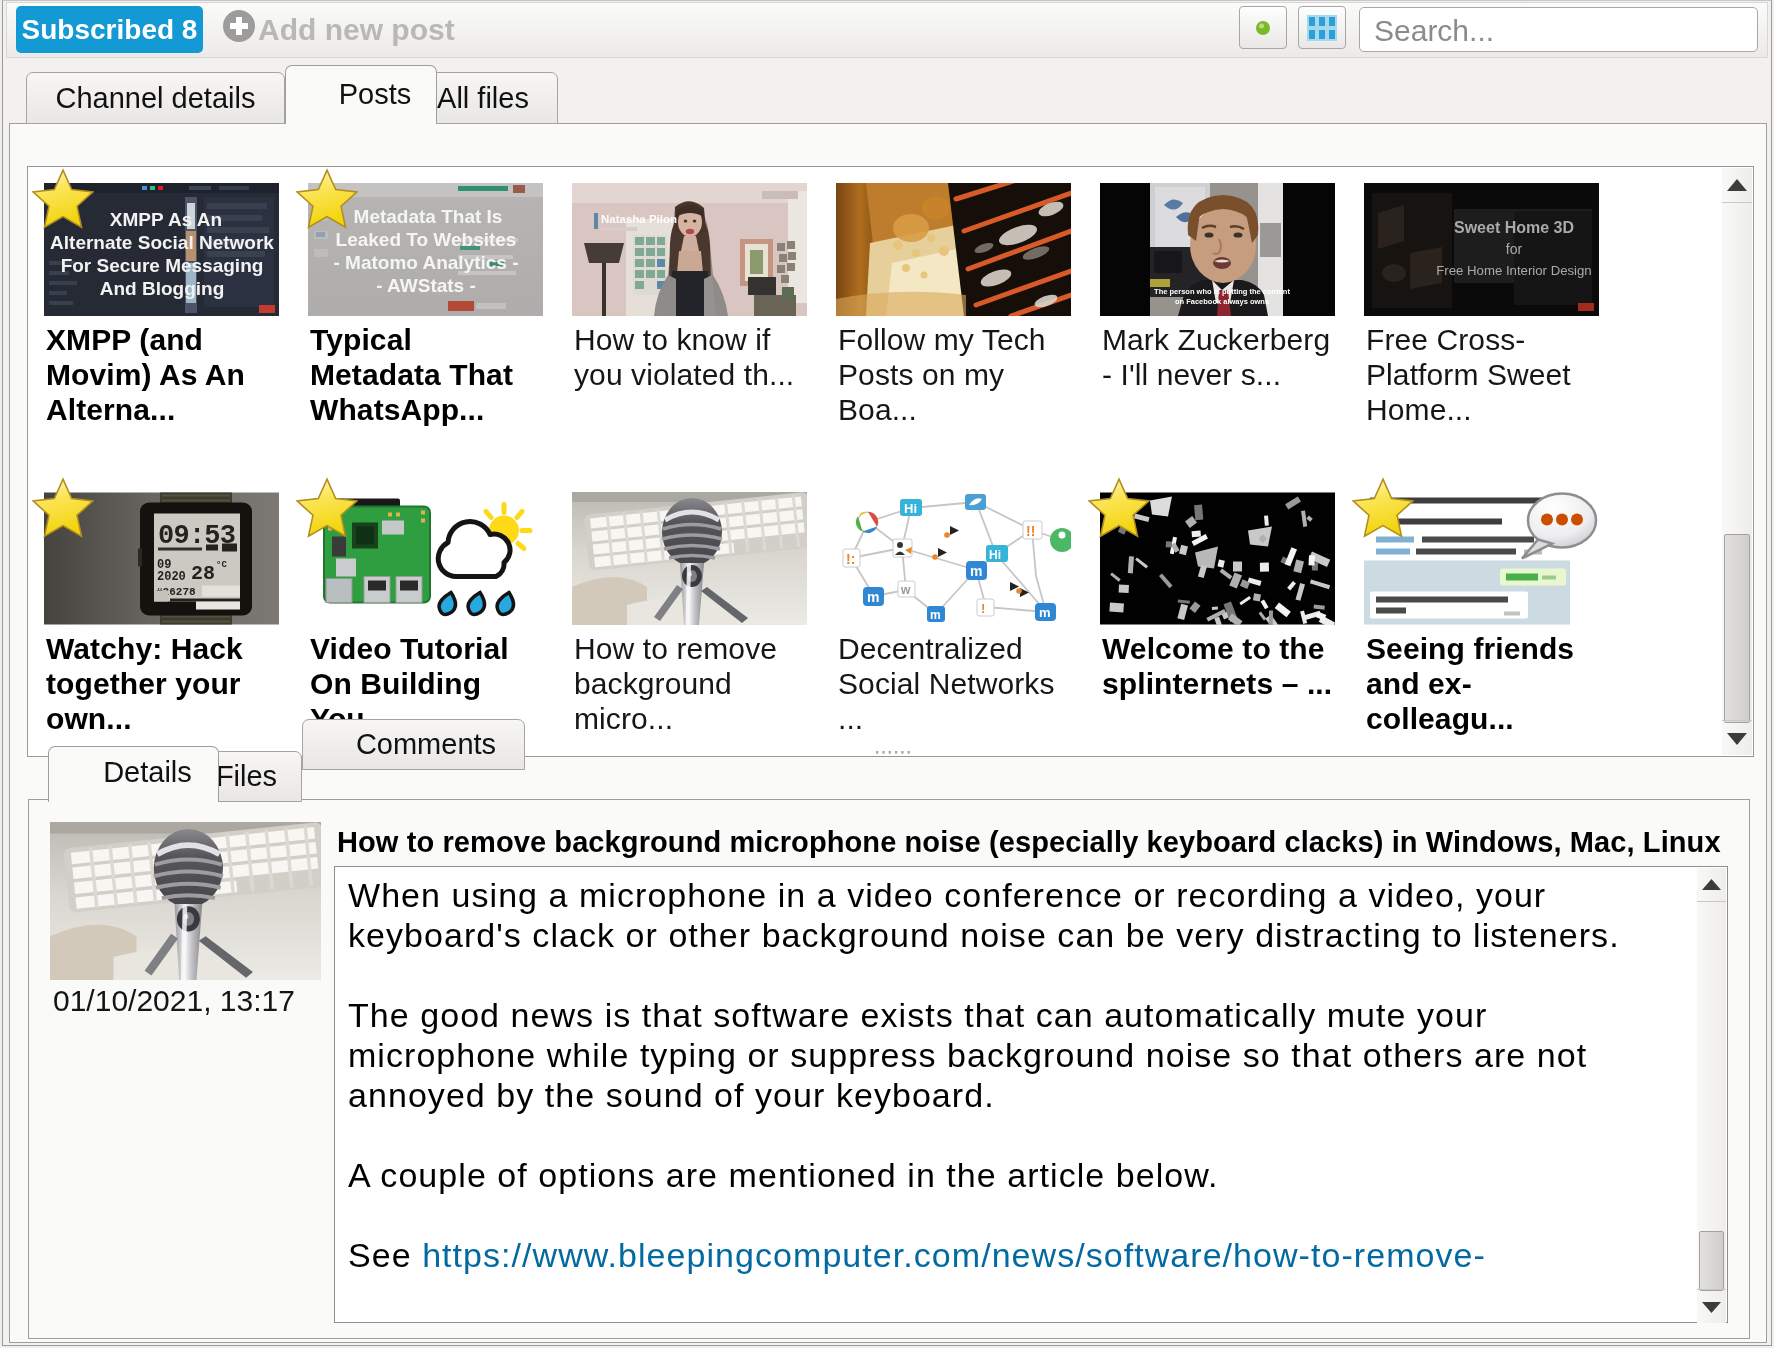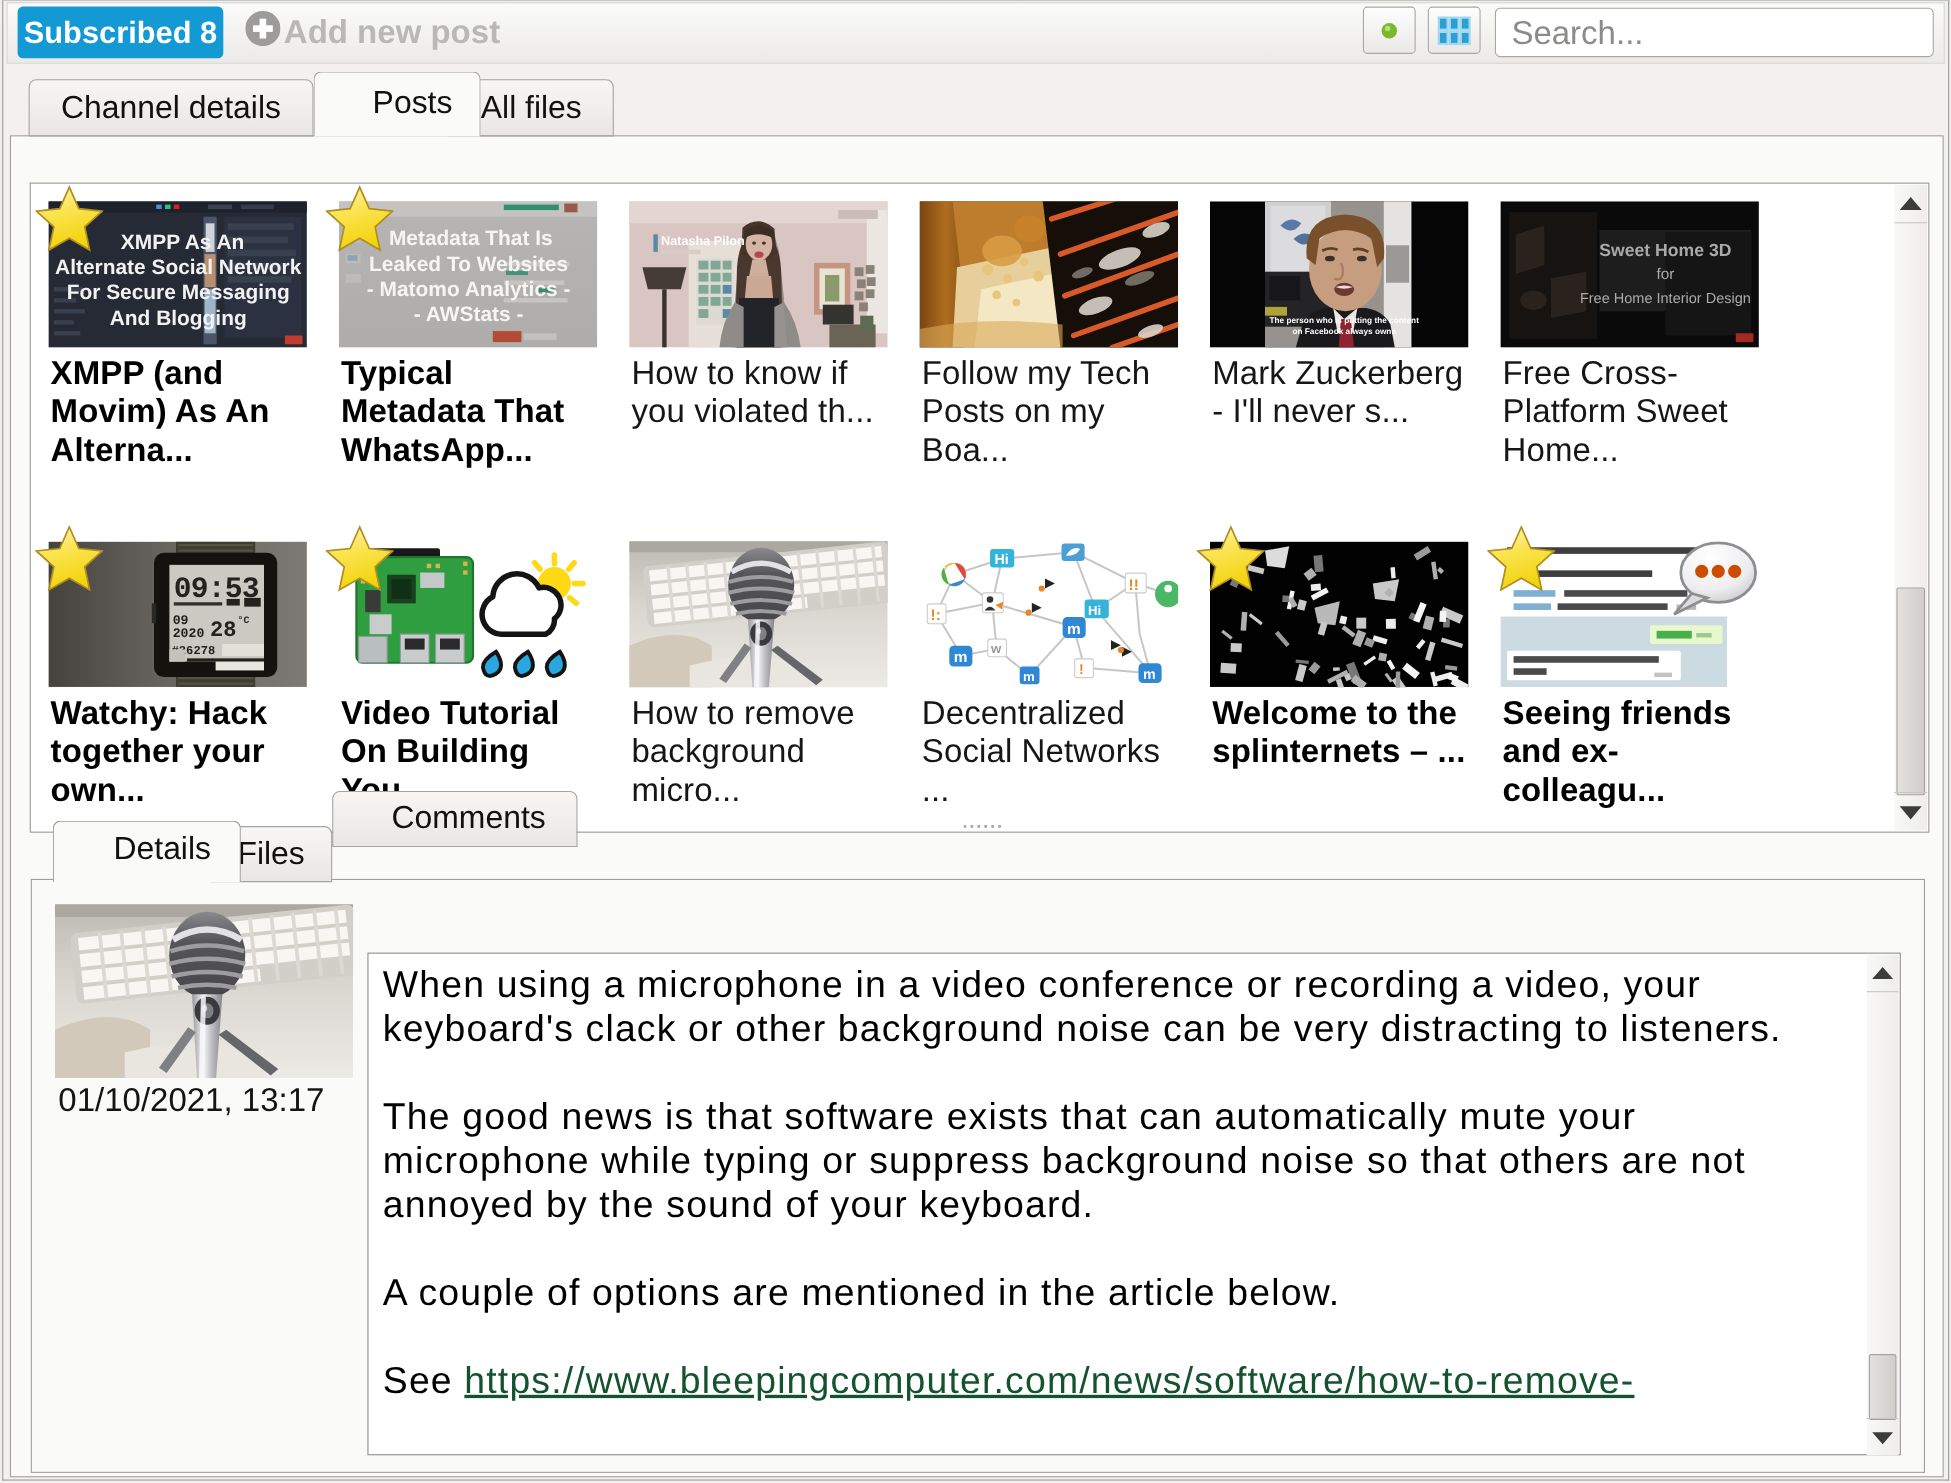--- a/index.html
+++ b/index.html
@@ -27,21 +27,21 @@
   .vsb{position:absolute;background:linear-gradient(to right,#f8f8f7,#eeedec);}
   .sb-thumb{position:absolute;left:2px;right:2px;background:linear-gradient(to right,#e2e1df,#cfcecb);border:1px solid #a2a19f;border-radius:2px;box-sizing:border-box;}
   .arr{position:absolute;left:0;width:100%;text-align:center;color:#4a4a48;}
   
   .pane2{position:absolute;left:25px;top:798px;width:1722px;height:540px;background:#fafaf9;border:1px solid #9f9e9c;box-sizing:border-box;}
   .dthumb{position:absolute;left:47px;top:821px;width:271px;height:158px;}
   .ddate{position:absolute;left:50px;top:983px;font-size:30px;color:#141414;}
   .dtitle{position:absolute;left:334px;top:825px;width:1390px;font-size:29px;font-weight:bold;color:#000;white-space:nowrap;letter-spacing:0.1px;}
   .msgbox{position:absolute;left:331px;top:865px;width:1394px;height:457px;background:#fff;border:1px solid #8f8e8c;box-sizing:border-box;}
   .msg{position:absolute;left:13px;top:8px;font-size:34px;line-height:40px;letter-spacing:1.05px;color:#000;}
-  .msg a{color:#14532d;text-decoration:underline;}
+  .msg a{color:#0369a1;}
   .dots{position:absolute;top:739px;left:873px;width:36px;height:3px;}
 </style>
 </head>
 <body>
 <div class="win">
   <div class="toolbar">
     <div class="btn-sub">Subscribed 8</div>
     <div class="plus-wrap">
       <svg width="32" height="32" viewBox="0 0 32 32">
           <circle cx="16" cy="16" r="16" fill="#9d9c9a"></circle>
@@ -793,20 +793,21 @@
 <path d="M108,71 L132,71 L127,137 L112,137 Z" fill="url(#dg9m)"></path>
 <ellipse cx="120" cy="84" rx="10" ry="11" fill="#3a3a3e"></ellipse>
           <ellipse cx="120" cy="84" rx="5" ry="6" fill="#808084"></ellipse>
           <ellipse cx="118" cy="82" rx="2" ry="2.5" fill="#c9c9cd"></ellipse>
 <path d="M111,101 L88,133 L82,129 L105,97 Z" fill="#7e8084"></path>
 <path d="M129,103 L170,135 L176,130 L135,99 Z" fill="#64666a"></path>
 <path d="M115,73 L119,73 L117.5,137 L113.5,137 Z" fill="#f8f8fa" opacity="0.85"></path>
 </g>
       </svg></div>
   <div class="ddate">01/10/2021, 13:17</div>
+  <div class="dtitle">How to remove background microphone noise (especially keyboard clacks) in Windows, Mac, Linux</div>
   <div class="msgbox">
     <div class="msg">When using a microphone in a video conference or recording a video, your<br>
 keyboard's clack or other background noise can be very distracting to listeners.<br>
 <br>
 The good news is that software exists that can automatically mute your<br>
 microphone while typing or suppress background noise so that others are not<br>
 annoyed by the sound of your keyboard.<br>
 <br>
 A couple of options are mentioned in the article below.<br>
 <br>

